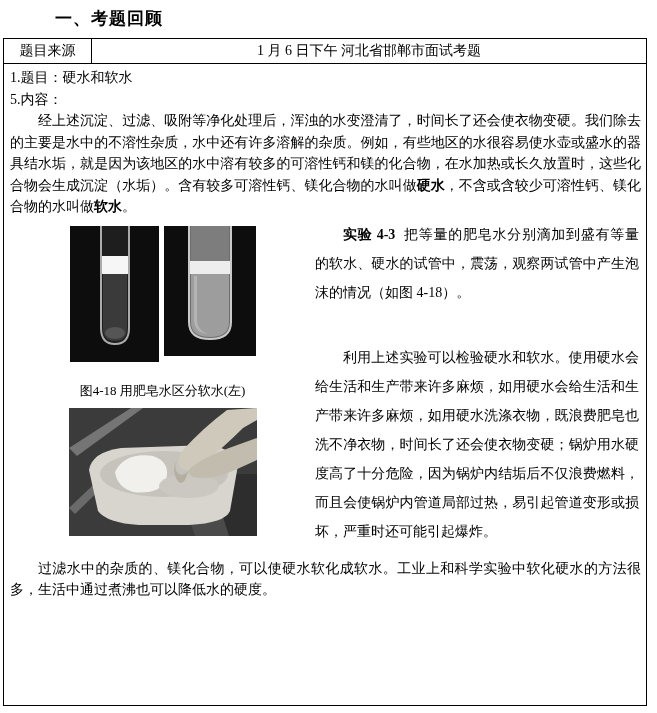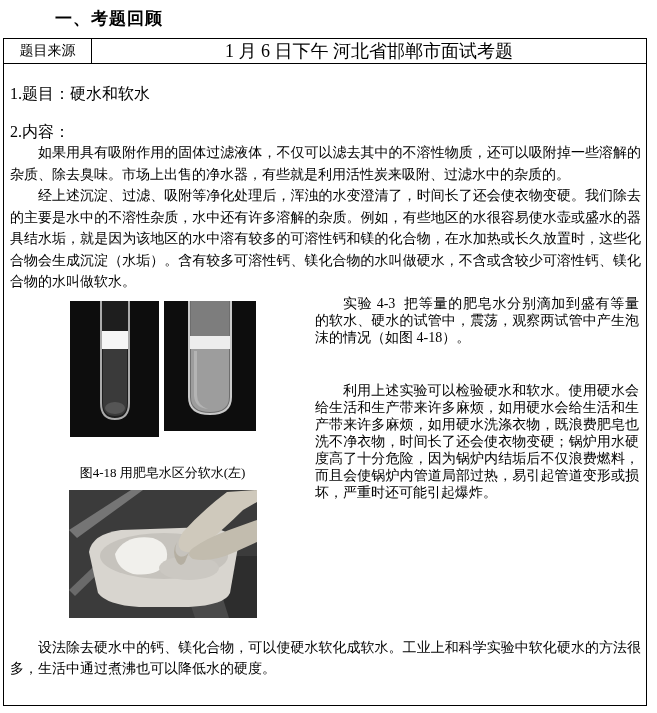--- a/index.html
+++ b/index.html
@@ -8,58 +8,57 @@
   .page { position:relative; width:657px; height:713px; overflow:hidden; }
 
   .doc-title { position:absolute; left:55px; top:7px; font-size:17px; font-weight:bold; letter-spacing:1px; }
 
   .doc-table { position:absolute; left:3px; top:38px; width:644px; height:668px;
     border:1px solid #000; display:flex; flex-direction:column; }
   .t-row1 { display:flex; border-bottom:1px solid #000; height:25px; flex:0 0 25px; }
   .t-row2 { display:flex; flex:1 1 auto; }
   .label-cell { width:88px; flex:0 0 88px; border-right:1px solid #000;
     display:flex; align-items:center; justify-content:center; font-size:14px; }
-  .value-cell { flex:1; display:flex; align-items:center; justify-content:center; font-size:18px; }
+  .value-cell { flex:1; display:flex; align-items:center; justify-content:center; font-size:14px; }
   .content-cell { flex:1; padding:3px 5px 4px 6px; font-size:14px; line-height:21.5px; }
 
-  .num-line { font-size:16px;margin-top:16px; }
+  .num-line { font-size:14px; }
   .para { text-indent:2em; text-align:justify; }
   .fig-section { display:flex; margin-top:2px; }
   .fig-col { width:305px; flex:0 0 305px; display:flex; flex-direction:column; align-items:center; }
   .text-col { flex:1; padding-right:2px; }
-  .text-col .para { line-height:17px; }
+  .text-col .para { line-height:29px; }
   .exp-label { margin-right:8px; }
   .usage-para { margin-top:36px; }
-  .caption { font-size:13px; line-height:19px; text-align:center; margin-top:20px; }
+  .caption { font-size:13px; line-height:19px; text-align:center; margin-top:13px; }
   .fig-wrap { margin-top:6px; }
   .fig-wrap2 { margin-top:8px; }
   .closing { margin-top:12px; }
-  b { font-weight:normal; }
+  b { font-weight:bold; }
 </style>
 </head>
 <body>
 
 <div class="page">
 
   <div class="doc-title">一、考题回顾</div>
 
   <div class="doc-table">
 
     <div class="t-row1">
       <div class="label-cell">题目来源</div>
       <div class="value-cell">1 月 6 日下午  河北省邯郸市面试考题</div>
     </div>
 
     <div class="t-row2">
 
       <div class="content-cell">
         <div class="num-line">1.题目：硬水和软水</div>
-        <div class="num-line">2.内容：</div>
+        <div class="num-line">5.内容：</div>
 
-        <p class="para">如果用具有吸附作用的固体过滤液体，不仅可以滤去其中的不溶性物质，还可以吸附掉一些溶解的杂质、除去臭味。市场上出售的净水器，有些就是利用活性炭来吸附、过滤水中的杂质的。</p>
 
         <p class="para"><span>经上述沉淀、过滤、吸附等净化处理后，浑浊的水变澄清了，时间长了还会使衣物变硬。我们除去的主要是水中的不溶性杂质，水中还有许多溶解的杂质。例如，有些地区的水很容易使水壶或盛水的器具结水垢，就是因为该地区的水中溶有较多的可溶性钙和镁的化合物，在水加热或长久放置时，这些化合物会生成沉淀（水垢）。含有较多可溶性钙、镁化合物的水叫做</span><b>硬水</b><span>，不含或含较少可溶性钙、镁化合物的水叫做</span><b>软水</b><span>。</span></p>
 
         <div class="fig-section">
 
           <div class="fig-col">
 
             <div class="fig-wrap">
               <svg width="186" height="136" viewBox="0 0 186 136">
                 <rect x="0" y="0" width="89" height="136" fill="#0d0d0d"></rect>
@@ -96,17 +95,17 @@
               </svg>
             </div>
           </div>
 
           <div class="text-col">
             <p class="para"><b class="exp-label">实验 4-3</b><span>把等量的肥皂水分别滴加到盛有等量的软水、硬水的试管中，震荡，观察两试管中产生泡沫的情况（如图 4-18）。</span></p>
             <p class="para usage-para">利用上述实验可以检验硬水和软水。使用硬水会给生活和生产带来许多麻烦，如用硬水会给生活和生产带来许多麻烦，如用硬水洗涤衣物，既浪费肥皂也洗不净衣物，时间长了还会使衣物变硬；锅炉用水硬度高了十分危险，因为锅炉内结垢后不仅浪费燃料，而且会使锅炉内管道局部过热，易引起管道变形或损坏，严重时还可能引起爆炸。</p>
           </div>
         </div>
 
-        <p class="para closing">设法除去硬水中的钙、镁化合物，可以使硬水软化成软水。工业上和科学实验中软化硬水的方法很多，生活中通过煮沸也可以降低水的硬度。</p>
+        <p class="para closing">过滤水中的杂质的、镁化合物，可以使硬水软化成软水。工业上和科学实验中软化硬水的方法很多，生活中通过煮沸也可以降低水的硬度。</p>
       </div>
     </div>
   </div>
 </div>
 
 </body></html>

